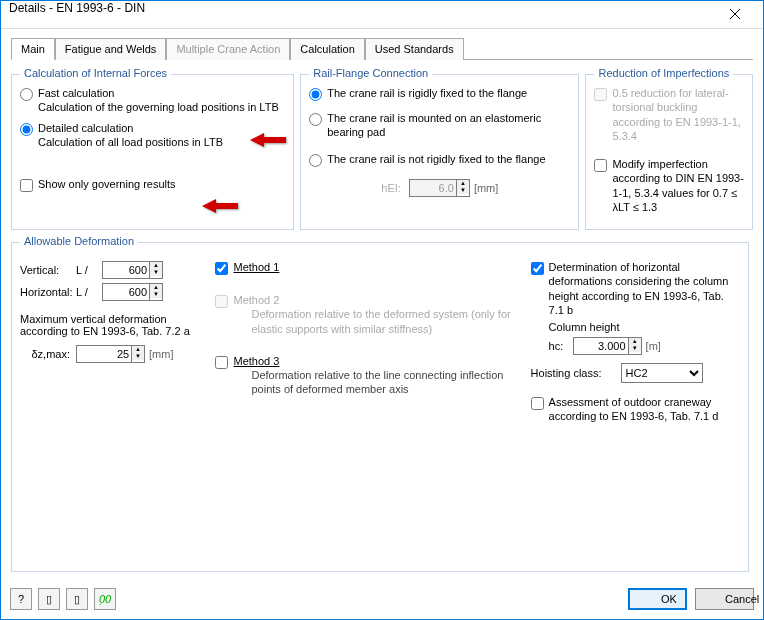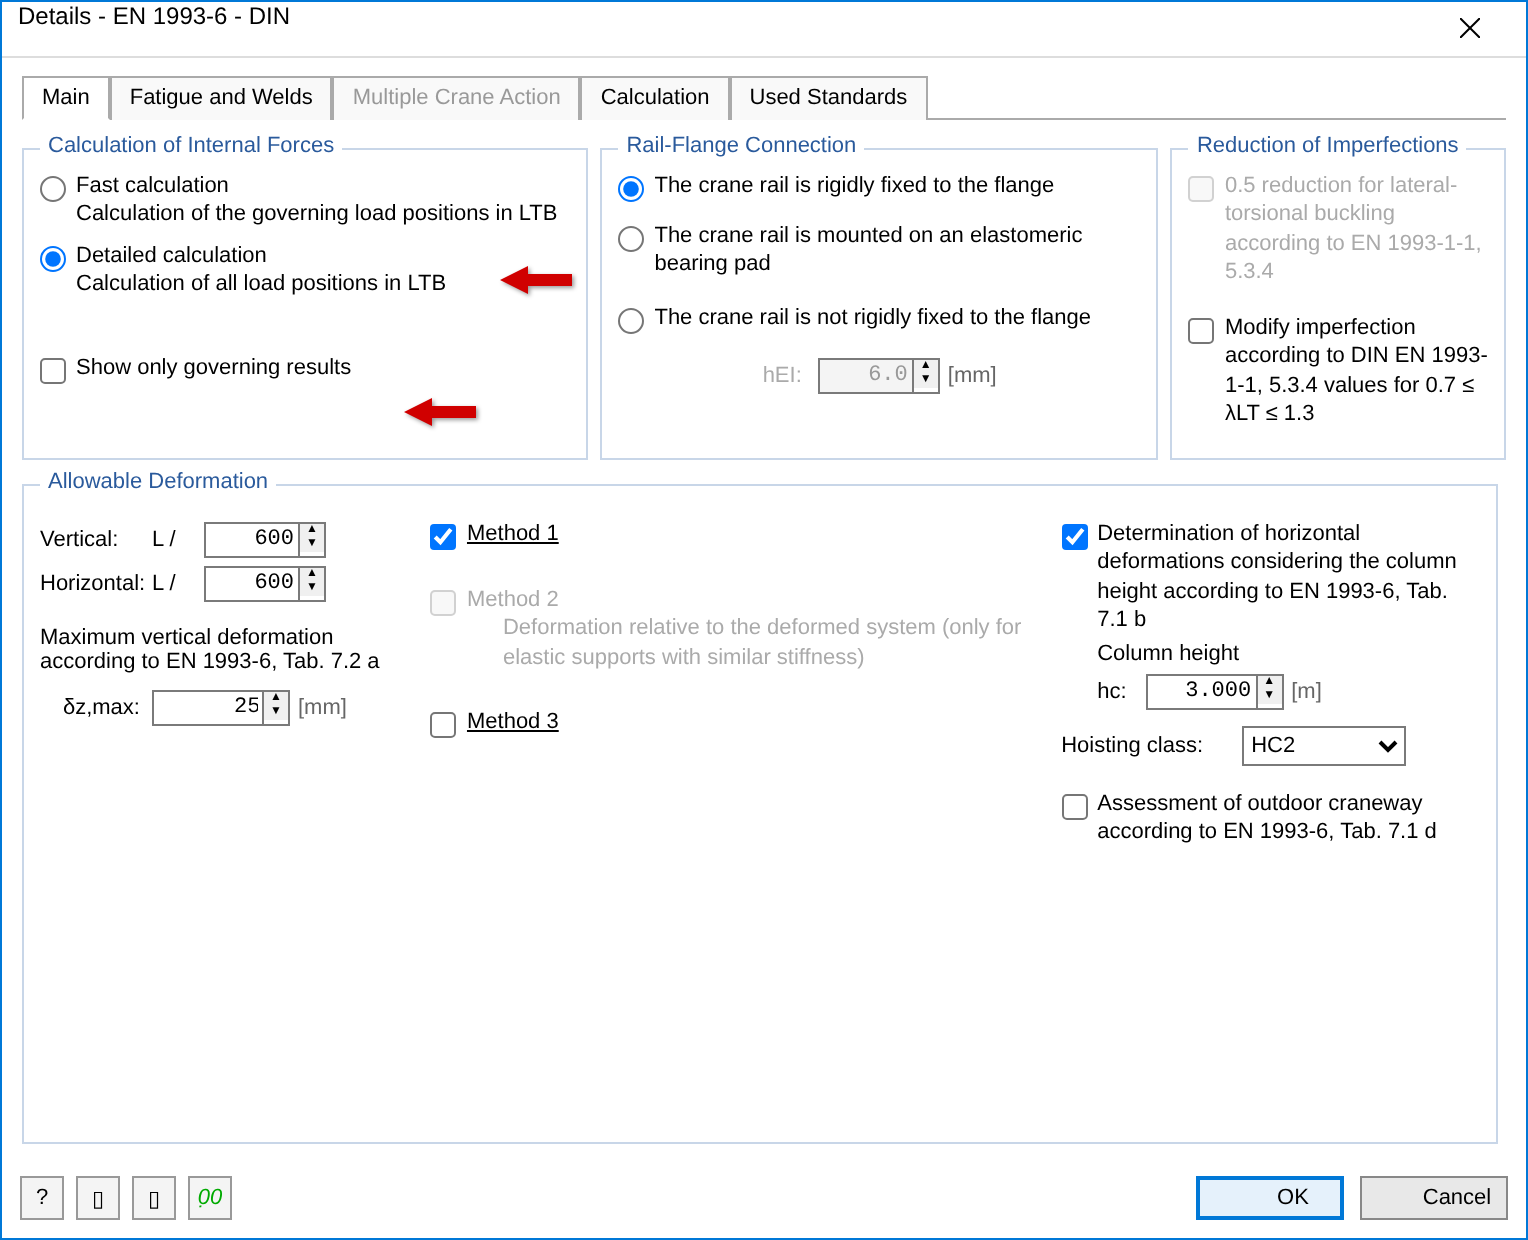--- a/index.html
+++ b/index.html
@@ -17,39 +17,39 @@
 .group-title { position: absolute; top: -8px; left: 8px; background: #fff; padding: 0 4px; color: #2a5a9c; font-size: 11px; }
 .group.calc { width: 284px; height: 156px; }
 .group.rail { width: 280px; height: 156px; }
 .group.reduction { width: 168px; height: 156px; }
 .group.allow { width: 738px; margin-top: 12px; height: 330px; }
 .radio-row, .check-row { display: flex; align-items: flex-start; margin: 3px 0; }
 .radio-row input, .check-row input { margin: 2px 5px 0 0; flex-shrink: 0; }
 .radio-row label, .check-row label { line-height: 1.3; }
 .disabled-text { color: #aaa; }
 .spin { display: inline-flex; align-items: center; }
-.spin input { width: 48px; text-align: right; padding: 1px 2px; border: 1px solid #7a7a7a; height: 18px; font-family: Liberation Mono, monospace; }
+.spin input { width: 48px; text-align: right; padding: 1px 2px; border: 1px solid #7a7a7a; height: 18px; }
 .spin .arrows { display: flex; flex-direction: column; border: 1px solid #7a7a7a; border-left: none; height: 18px; }
 .spin .arrows span { font-size: 6px; line-height: 7px; width: 12px; text-align: center; background: #f0f0f0; cursor: pointer; }
 .unit { margin-left: 4px; color: #666; }
 .arrow-ann { position: absolute; }
 .red-arrow-svg { filter: drop-shadow(1px 1px 1px rgba(0,0,0,0.4)); }
 .allow-cols { display: flex; gap: 16px; padding-top: 6px; }
 .col1 { width: 180px; }
 .col2 { width: 300px; }
 .col3 { width: 210px; }
 .form-line { display: flex; align-items: center; margin: 4px 0; }
 .form-line .lbl { width: 56px; }
 .form-line .Lslash { width: 26px; }
 select { border: 1px solid #7a7a7a; height: 20px; background: #fff; }
 .footer { position: absolute; bottom: 0; left: 0; right: 0; height: 42px; border-top: 0; display: flex; align-items: center; padding: 0 10px; }
 .footer .icons { display: flex; gap: 6px; }
 .footer .icons .ibtn { width: 22px; height: 22px; border: 1px solid #999; background: #f4f4f4; display: flex; align-items: center; justify-content: center; font-size: 10px; cursor: pointer; }
 .footer .spacer { flex: 1; }
-.footer button { width: 74px; height: 22px; border: 1px solid #888; background: #e8e8e8; cursor: pointer; padding-left: 29px; }
+.footer button { width: 59px; height: 22px; border: 1px solid #888; background: #e8e8e8; cursor: pointer; padding-left: 29px; }
 .footer button.primary { border: 2px solid #0078d7; background: #e5f1fb; }
 .sub { color: #444; margin-left: 18px; display: block; }
 .sub.gray { color: #aaa; }
 </style>
 </head>
 <body>
 
 <div class="titlebar">
   <span class="title">Details - EN 1993-6 - DIN</span>
   <div class="close">
@@ -192,20 +192,21 @@
         <input type="checkbox" disabled="" style="">
         <label class="disabled-text">
           <span>Method 2</span>
           <span class="sub gray">Deformation relative to the deformed system (only for elastic supports with similar stiffness)</span>
         </label>
       </div>
       <div class="check-row" style="margin-top:18px">
         <input type="checkbox" style="">
         <label>
           <span style="text-decoration:underline">Method 3</span>
+          <span class="sub">Deformation relative to the line connecting inflection points of deformed member axis</span>
         </label>
       </div>
     </div>
 
     <div class="col3">
       <div class="check-row">
         <input type="checkbox" checked="" style="">
         <label>Determination of horizontal deformations considering the column height according to EN 1993-6, Tab. 7.1 b</label>
       </div>
       <div style="margin-left:18px;margin-top:4px">Column height</div>

